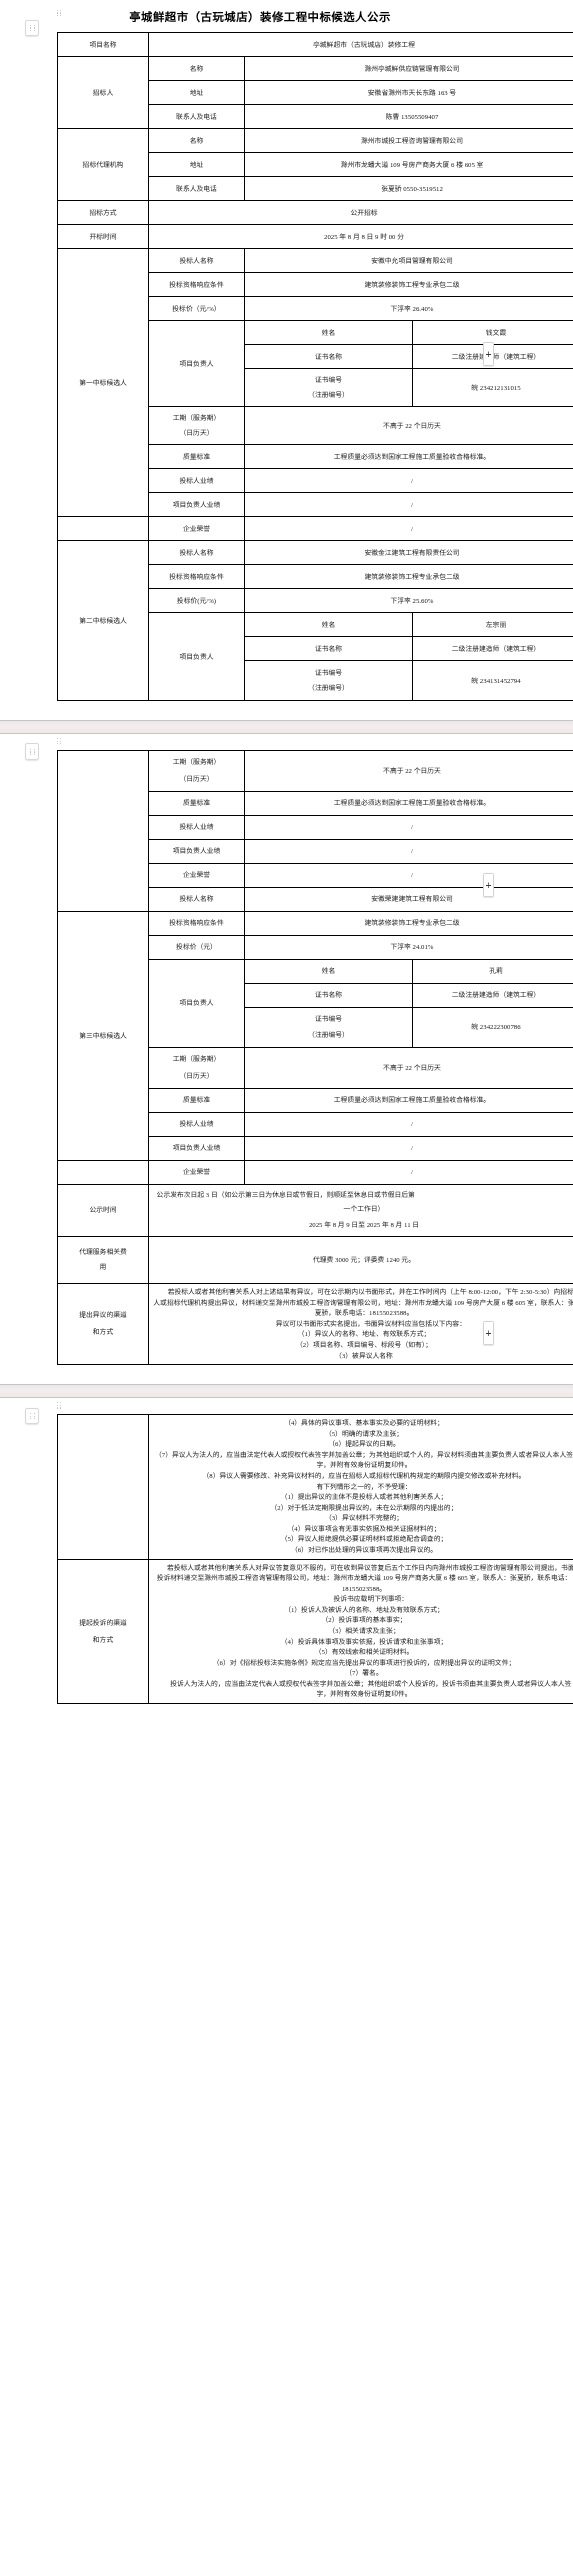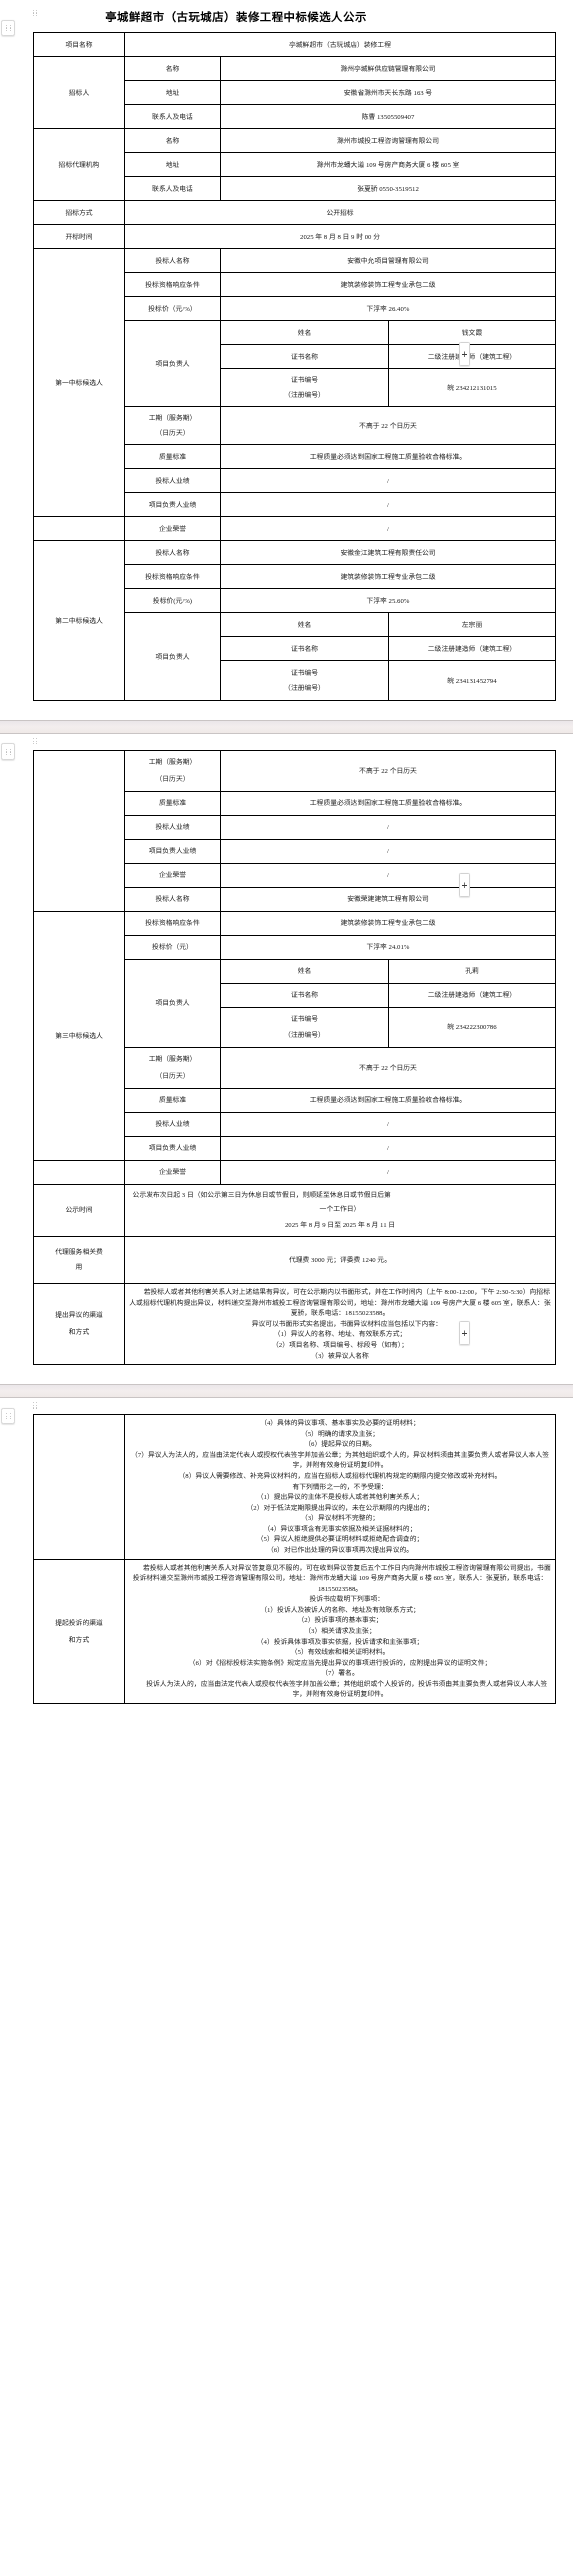--- a/index.html
+++ b/index.html
@@ -12,20 +12,21 @@
   body { width: 573px; }
 
   .viewer { position: relative; width: 573px; }
 
   
   .page {
     position: relative;
     width: 472px;
     background: #ffffff;
     padding: 0 33px;
+    margin-left: 24px;
   }
   .page-gap {
     height: 14px;
     background: #ffffff;
     border-top: 0.5px solid #c9c4c4;
     border-bottom: 0.5px solid #c9c4c4;
     background-image: linear-gradient(180deg, #eae6e9 0%, #f3eeee 48%, #efe9e7 100%);
   }
   .page-pad-top { height: 16.3px; }
   .page-pad-bot { height: 18.4px; }

